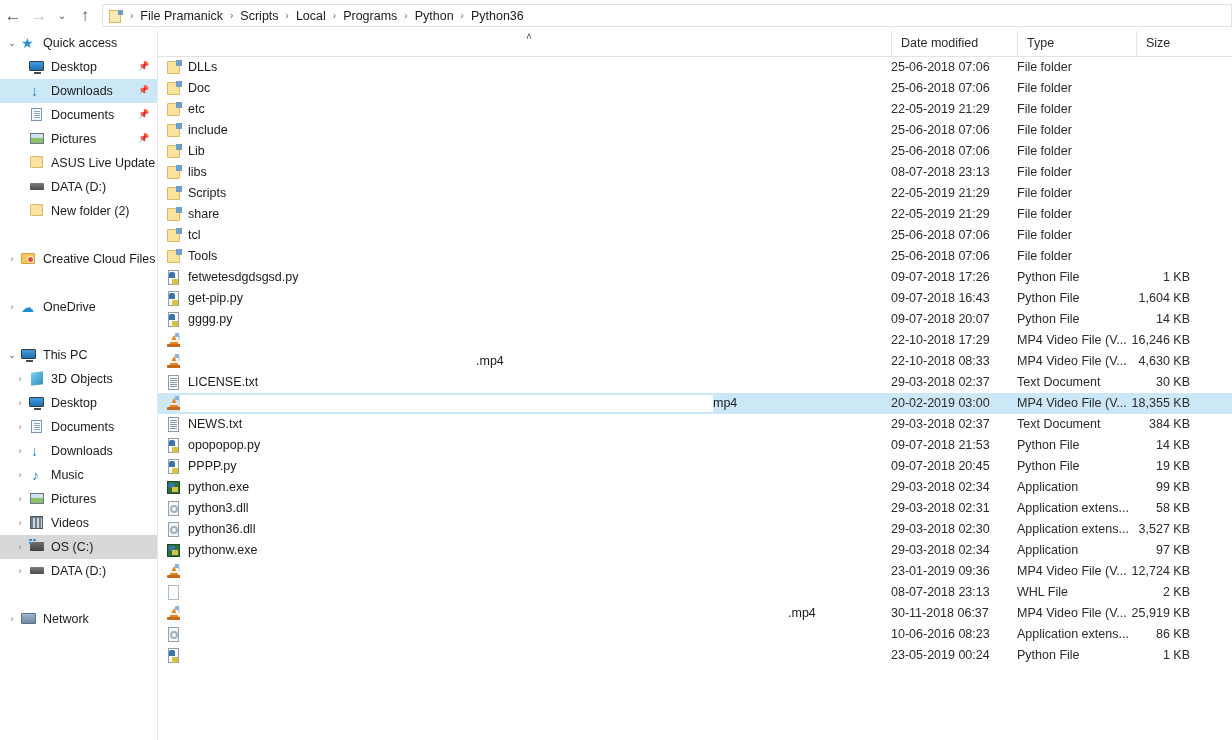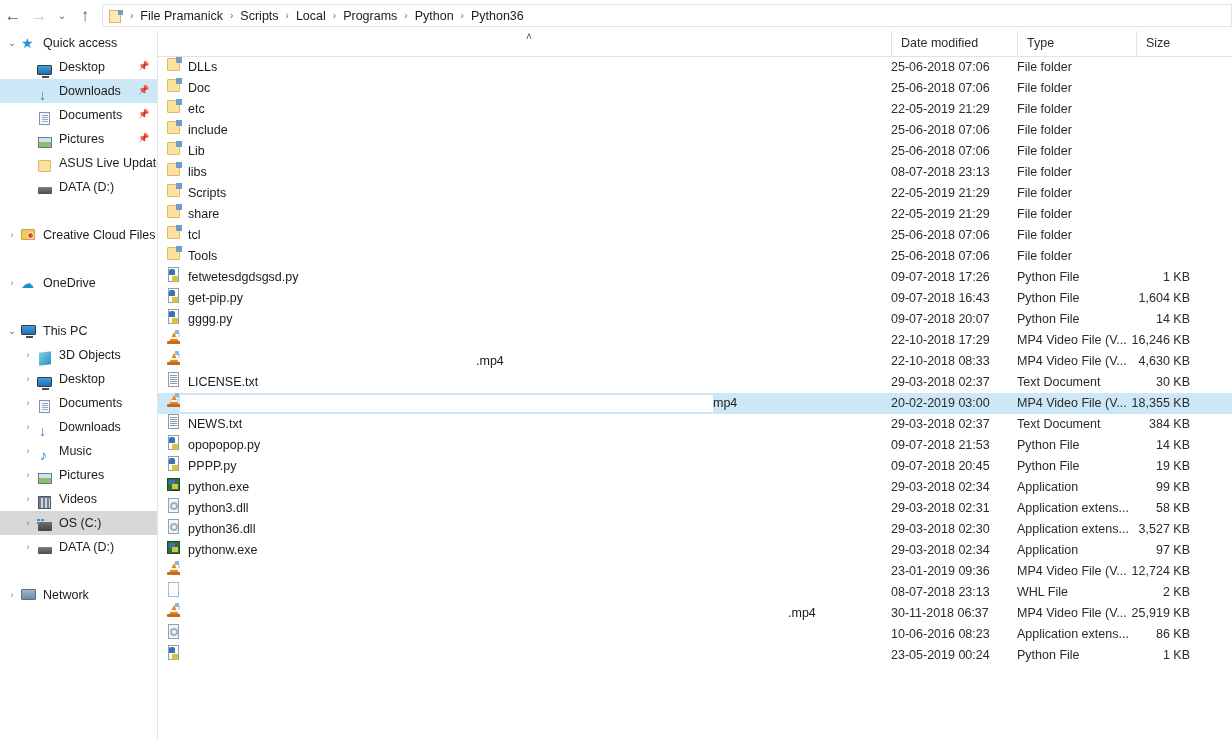--- a/index.html
+++ b/index.html
@@ -121,21 +121,21 @@
   }
   .pin {
     position: absolute;
     right: 9px; top: 6px;
     width: 10px; height: 11px;
     color: #8a8a8a;
     font-size: 11px;
     line-height: 11px;
   }
   .ind0 { padding-left: 4px; }
-  .ind1 { padding-left: 20px; align-items: flex-end; }
+  .ind1 { padding-left: 12px; }
 
   
   .ic-folder {
     position: absolute; left: 2px; top: 1px;
     width: 13px; height: 12px;
     background: #fbe2a0;
     border: 1px solid #dcb860;
     box-sizing: border-box;
     border-radius: 1px;
   }
@@ -276,20 +276,21 @@
     position: relative;
     height: 21px;
     white-space: nowrap;
   }
   .frow.selected { background: #cce8f7; }
   .fname {
     position: absolute;
     left: 0; top: 0;
     height: 21px;
     display: flex;
+    align-items: center;
     padding-left: 8px;
   }
   .fnametext {
     font-size: 12.5px;
     color: #1b1b1b;
     line-height: 21px;
     margin-left: 6px;
   }
   .cell {
     position: absolute;
@@ -522,20 +523,27 @@
       </span>
       <span class="navlabel">ASUS Live Update</span>
     </div>
     <div class="navrow ind1">
       <span class="chev "></span>
       <span class="navicon">
         <span class="ic-drive"></span>
       </span>
       <span class="navlabel">DATA (D:)</span>
     </div>
+    <div class="navrow ind1">
+      <span class="chev "></span>
+      <span class="navicon">
+        <span class="ic-folder"></span>
+      </span>
+      <span class="navlabel">New folder (2)</span>
+    </div>
     <div class="navrow ind0">
       <span class="chev blank"></span>
       <span class="navlabel"></span>
     </div>
     <div class="navrow ind0">
       <span class="chev ">›</span>
       <span class="navicon">
         <span class="ic-cloudsync"></span>
       </span>
       <span class="navlabel">Creative Cloud Files</span>

